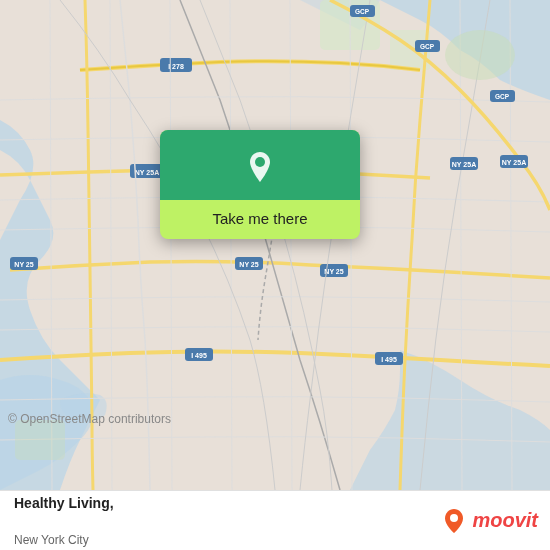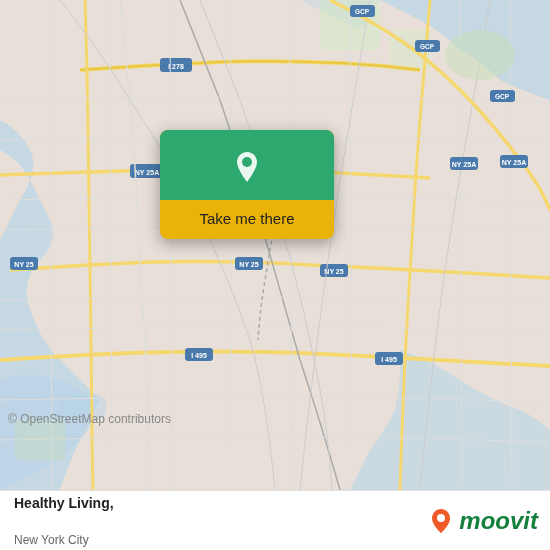--- a/index.html
+++ b/index.html
@@ -26,22 +26,22 @@
       position: absolute;
       top: 0; left: 0;
       width: 100%; height: 100%;
     }
 
     
     #popup-card {
       position: absolute;
       top: 130px;
       left: 160px;
-      width: 174px;
-      background: #eab308;
+      width: 200px;
+      background: #bef264;
       border-radius: 8px;
       box-shadow: 0 4px 16px rgba(0,0,0,0.35);
       overflow: hidden;
       display: flex;
       flex-direction: column;
       align-items: center;
     }
 
     #popup-header {
       background: #2da86e;
@@ -113,23 +113,23 @@
       align-items: center;
       gap: 4px;
     }
 
     .moovit-pin {
       width: 28px;
       height: 28px;
     }
 
     #moovit-text {
-      font-size: 24px;
+      font-size: 20px;
       font-weight: 700;
-      color: #15803d;
+      color: #ef4444;
       font-style: italic;
     }
   </style>
 </head>
 <body>
 
 <div id="map-container">
 
   <svg id="map-svg" viewBox="0 0 550 490" xmlns="http://www.w3.org/2000/svg">
 

